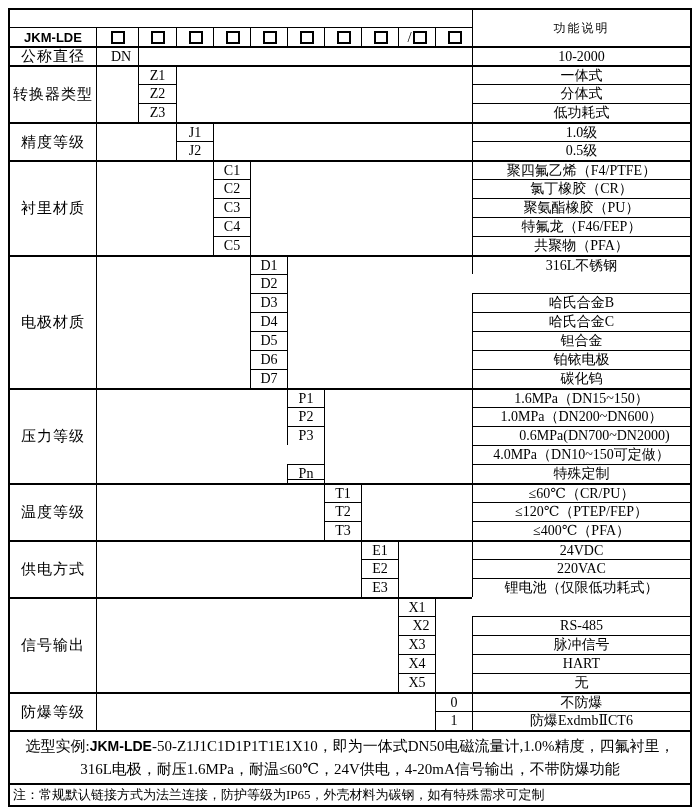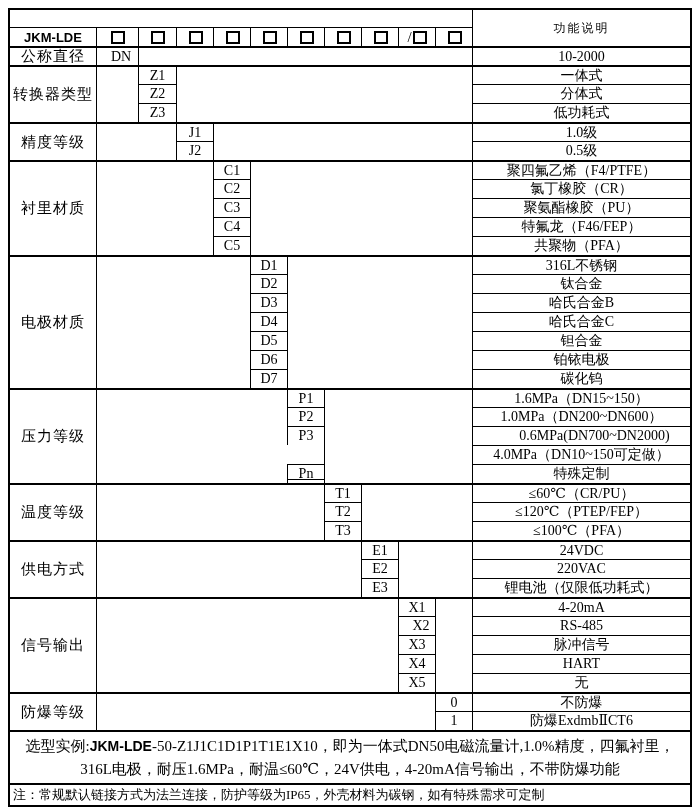--- a/index.html
+++ b/index.html
@@ -176,21 +176,20 @@
     <div class="cell code" style="grid-area: 12 / 5;">C4</div>
     <div class="cell desc" style="grid-area: 12 / 12;">特氟龙（F46/FEP）</div>
     <div class="cell code" style="grid-area: 13 / 5;">C5</div>
     <div class="cell desc" style="grid-area: 13 / 12;">共聚物（PFA）</div>
     <div class="cell sec" style="grid-area: 9 / 6 / 14 / 12;"></div>
     <div class="cell sec nl label" style="grid-area: 14 / 1 / 21;">电极材质</div>
     <div class="cell sec" style="grid-area: 14 / 2 / 21 / 6;"></div>
     <div class="cell code sec" style="grid-area: 14 / 6;">D1</div>
     <div class="cell desc sec" style="grid-area: 14 / 12;">316L不锈钢</div>
     <div class="cell code" style="grid-area: 15 / 6;">D2</div>
-    <div class="cell desc" style="grid-area: 15 / 12;">钛合金</div>
     <div class="cell code" style="grid-area: 16 / 6;">D3</div>
     <div class="cell desc" style="grid-area: 16 / 12;">哈氏合金B</div>
     <div class="cell code" style="grid-area: 17 / 6;">D4</div>
     <div class="cell desc" style="grid-area: 17 / 12;">哈氏合金C</div>
     <div class="cell code" style="grid-area: 18 / 6;">D5</div>
     <div class="cell desc" style="grid-area: 18 / 12;">钽合金</div>
     <div class="cell code" style="grid-area: 19 / 6;">D6</div>
     <div class="cell desc" style="grid-area: 19 / 12;">铂铱电极</div>
     <div class="cell code" style="grid-area: 20 / 6;">D7</div>
     <div class="cell desc" style="grid-area: 20 / 12;">碳化钨</div>
@@ -208,35 +207,34 @@
     <div class="cell code" style="grid-area: 25 / 7;">Pn</div>
     <div class="cell desc" style="grid-area: 25 / 12;">特殊定制</div>
     <div class="cell sec" style="grid-area: 21 / 8 / 26 / 12;"></div>
     <div class="cell sec nl label" style="grid-area: 26 / 1 / 29;">温度等级</div>
     <div class="cell sec" style="grid-area: 26 / 2 / 29 / 8;"></div>
     <div class="cell code sec" style="grid-area: 26 / 8;">T1</div>
     <div class="cell desc sec" style="grid-area: 26 / 12;">≤60℃（CR/PU）</div>
     <div class="cell code" style="grid-area: 27 / 8;">T2</div>
     <div class="cell desc" style="grid-area: 27 / 12;">≤120℃（PTEP/FEP）</div>
     <div class="cell code" style="grid-area: 28 / 8;">T3</div>
-    <div class="cell desc" style="grid-area: 28 / 12;">≤100℃（PFA）</div>
+    <div class="cell desc" style="grid-area: 28 / 12;">≤400℃（PFA）</div>
     <div class="cell sec" style="grid-area: 26 / 9 / 29 / 12;"></div>
     <div class="cell sec nl label" style="grid-area: 29 / 1 / 32;">供电方式</div>
     <div class="cell sec" style="grid-area: 29 / 2 / 32 / 9;"></div>
     <div class="cell code sec" style="grid-area: 29 / 9;">E1</div>
     <div class="cell desc sec" style="grid-area: 29 / 12;">24VDC</div>
     <div class="cell code" style="grid-area: 30 / 9;">E2</div>
     <div class="cell desc" style="grid-area: 30 / 12;">220VAC</div>
     <div class="cell code" style="grid-area: 31 / 9;">E3</div>
     <div class="cell desc" style="grid-area: 31 / 12;">锂电池（仅限低功耗式）</div>
     <div class="cell sec" style="grid-area: 29 / 10 / 32 / 12;"></div>
     <div class="cell sec nl label" style="grid-area: 32 / 1 / 37;">信号输出</div>
     <div class="cell sec" style="grid-area: 32 / 2 / 37 / 10;"></div>
     <div class="cell code sec" style="grid-area: 32 / 10;">X1</div>
-    <div class="cell desc sec" style="grid-area: 32 / 12;">4-20mA</div>
     <div class="cell code" style="grid-area: 33 / 10; padding-left: 8px;">X2</div>
     <div class="cell desc" style="grid-area: 33 / 12;">RS-485</div>
     <div class="cell code" style="grid-area: 34 / 10; text-align: right;">X3</div>
     <div class="cell desc" style="grid-area: 34 / 12;">脉冲信号</div>
     <div class="cell code" style="grid-area: 35 / 10;">X4</div>
     <div class="cell desc" style="grid-area: 35 / 12;">HART</div>
     <div class="cell code" style="grid-area: 36 / 10;">X5</div>
     <div class="cell desc" style="grid-area: 36 / 12;">无</div>
     <div class="cell sec" style="grid-area: 32 / 11 / 37 / 12;"></div>
     <div class="cell sec nl label" style="grid-area: 37 / 1 / 39;">防爆等级</div>

